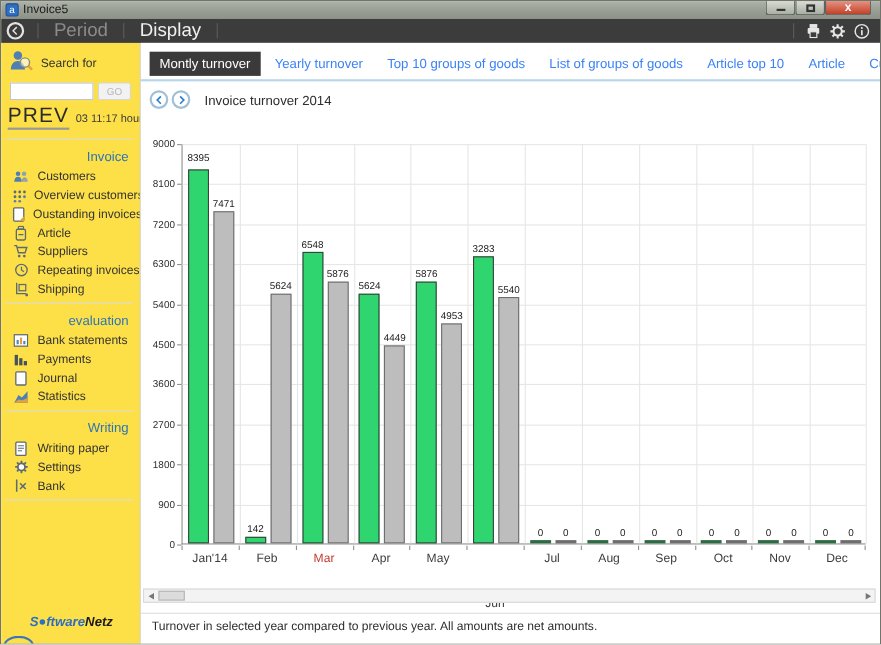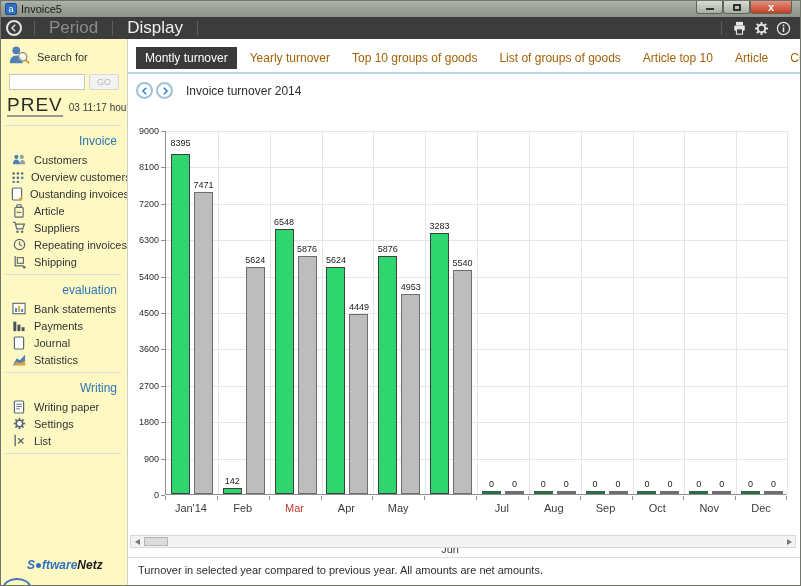--- a/index.html
+++ b/index.html
@@ -22,21 +22,21 @@
   .toolbar { position:relative; height:22px; background:#3c3c3c; display:flex; align-items:center; }
   .tb-back { width:16px; height:16px; border:2px solid #e3e3e3; border-radius:50%; margin:0 6px 0 5px; display:flex; align-items:center; justify-content:center; }
   .tb-sep { width:1px; height:14px; background:#5c5c5c; margin:0 6px; }
   .tb-item { font-size:17px; color:#f0f0f0; padding:0 8px; }
   .tb-item.disabled { color:#8b8b8b; }
   .tb-right { position:absolute; right:6px; top:0; height:22px; display:flex; align-items:center; }
   .tb-icon { width:22px; display:flex; justify-content:center; align-items:center; }
 
   
   .app { display:flex; height:548px; }
-  .sidebar { width:129px; border-right:1px solid #cfcfcf; background:#fef9c3; display:flex; flex-direction:column; overflow:hidden; }
+  .sidebar { width:129px; border-right:1px solid #cfcfcf; background:#fde047; display:flex; flex-direction:column; overflow:hidden; }
   .content { position:relative; width:672px; background:#fff; }
 
   
   .search-row { display:flex; align-items:center; padding:5px 4px 2px 6px; }
   .search-label { font-size:11px; color:#333; margin-left:6px; }
   .search-controls { display:flex; padding:2px 4px 2px 8px; align-items:center; }
   .search-input { width:76px; height:16px; border:1px solid #c4c4c4; font-size:10px; padding:0 3px; }
   .go-btn { width:30px; height:16px; margin-left:4px; background:#f2f2f2; border:1px solid #d6d6d6; color:#b7b7b7; font-size:9px; text-align:center; line-height:14px; border-radius:2px; }
   .prev-row { display:flex; align-items:baseline; padding:3px 2px 4px 6px; }
   .prev-big { font-size:19px; color:#2b2b2b; letter-spacing:1px; border-bottom:2px solid #9a9a9a; line-height:20px; }
@@ -47,21 +47,21 @@
   .side-item .icn { width:16px; height:14px; display:inline-flex; align-items:center; justify-content:center; }
   .side-item .lbl { font-size:11px; color:#333; margin-left:7px; white-space:nowrap; }
   .side-logo { margin-top:auto; padding:0 0 6px 26px; font-style:italic; font-weight:bold; font-size:12px; white-space:nowrap; }
   .logo-blue { color:#2f6fc1; }
   .logo-dot { display:inline-block; width:5px; height:5px; border-radius:50%; background:#2f6fc1; margin:0 1px 1px 1px; }
   .logo-dark { color:#1c1c1c; }
   .logo-arc { width:28px; height:9px; border:2px solid #3f74b8; border-bottom:none; border-radius:50% 50% 0 0/100% 100% 0 0; margin-left:2px; }
 
   
   .tabbar { display:flex; align-items:center; gap:4px; padding:7px 0 0 8px; height:31px; }
-  .tab { font-size:12px; color:#a16207; padding:4px 9px; cursor:default; white-space:nowrap; }
+  .tab { font-size:12px; color:#3b82f6; padding:4px 9px; cursor:default; white-space:nowrap; }
   .tab.active { background:#3a3a3a; color:#fff; }
   .tabline { position:absolute; left:0; top:33px; width:672px; height:2px; background:#b9d7eb; }
 
   
   .chart-head { position:absolute; left:8px; top:43px; display:flex; align-items:center; }
   .nav-circle { width:17px; height:17px; border:2px solid #9fc0d8; border-radius:50%; display:flex; align-items:center; justify-content:center; margin-right:3px; background:#fff; }
   .chart-title { font-size:12px; color:#2e2e2e; margin-left:10px; }
 
   
   .chart-region { position:absolute; left:0; top:0; width:672px; height:548px; }
@@ -325,21 +325,21 @@
             <span class="lbl">Settings</span>
           </div>
           <div class="side-item">
             <span class="icn">
               <svg width="13" height="13" viewBox="0 0 15 15">
                 <line x1="2.5" y1="1" x2="2.5" y2="14" stroke="#5d6a74" stroke-width="1.6"></line>
                 <line x1="6" y1="5" x2="12" y2="11" stroke="#5d6a74" stroke-width="1.6"></line>
                 <line x1="12" y1="5" x2="6" y2="11" stroke="#5d6a74" stroke-width="1.6"></line>
               </svg>
             </span>
-            <span class="lbl">List</span>
+            <span class="lbl">Bank</span>
           </div>
           <div class="side-divider"></div>
         </div>
       <div class="side-logo">
         <span class="logo-blue">S</span><span class="logo-dot"></span><span class="logo-blue">ftware</span><span class="logo-dark">Netz</span>
       </div>
       <div class="logo-arc"></div>
     </div>
 
     <div class="content">

